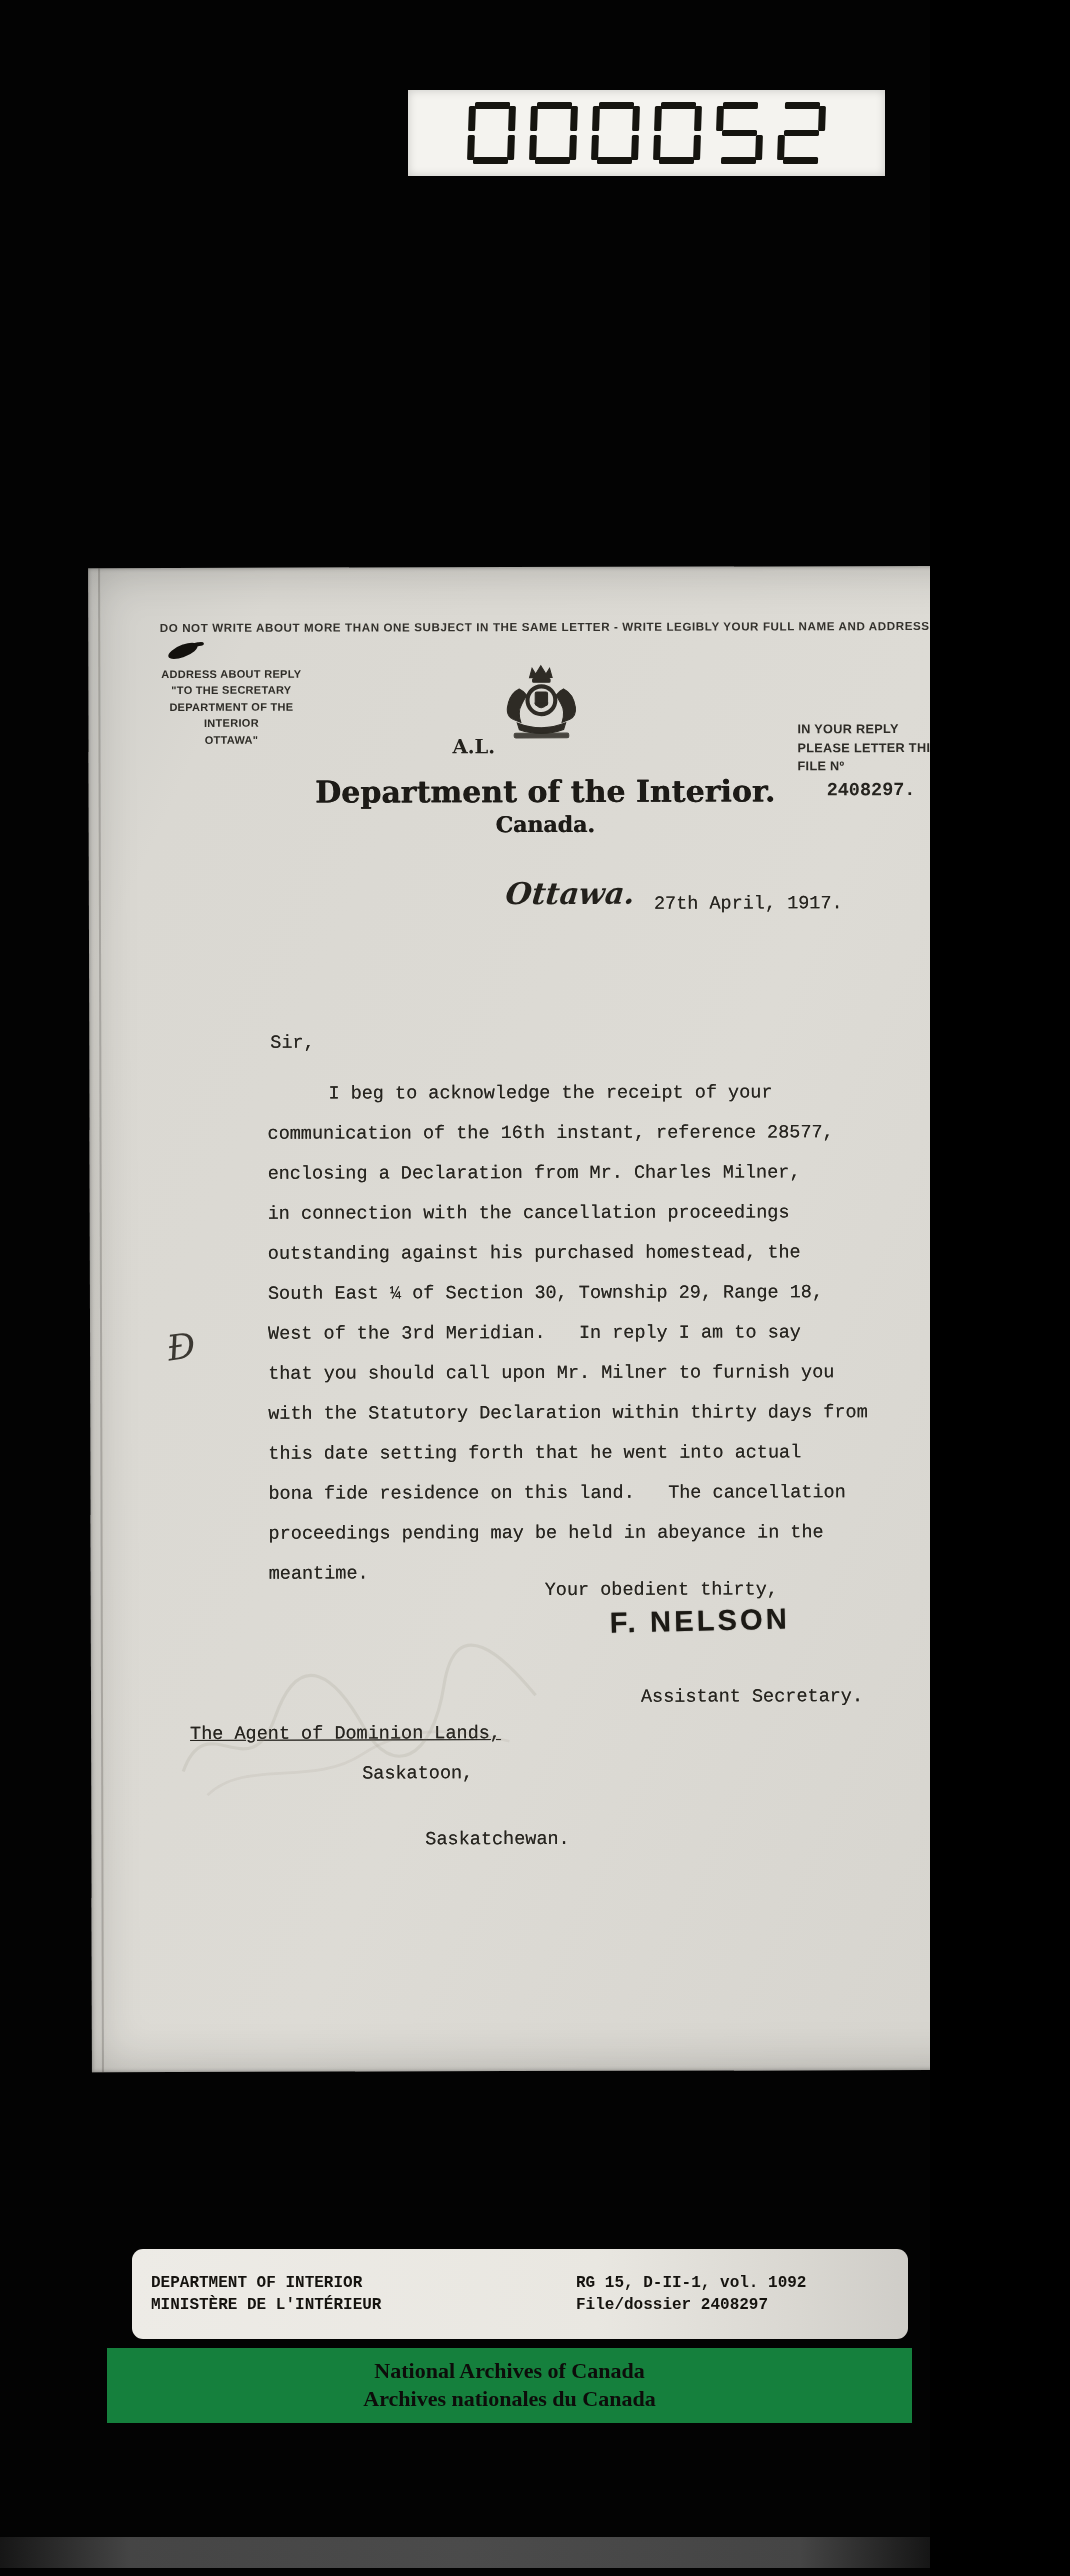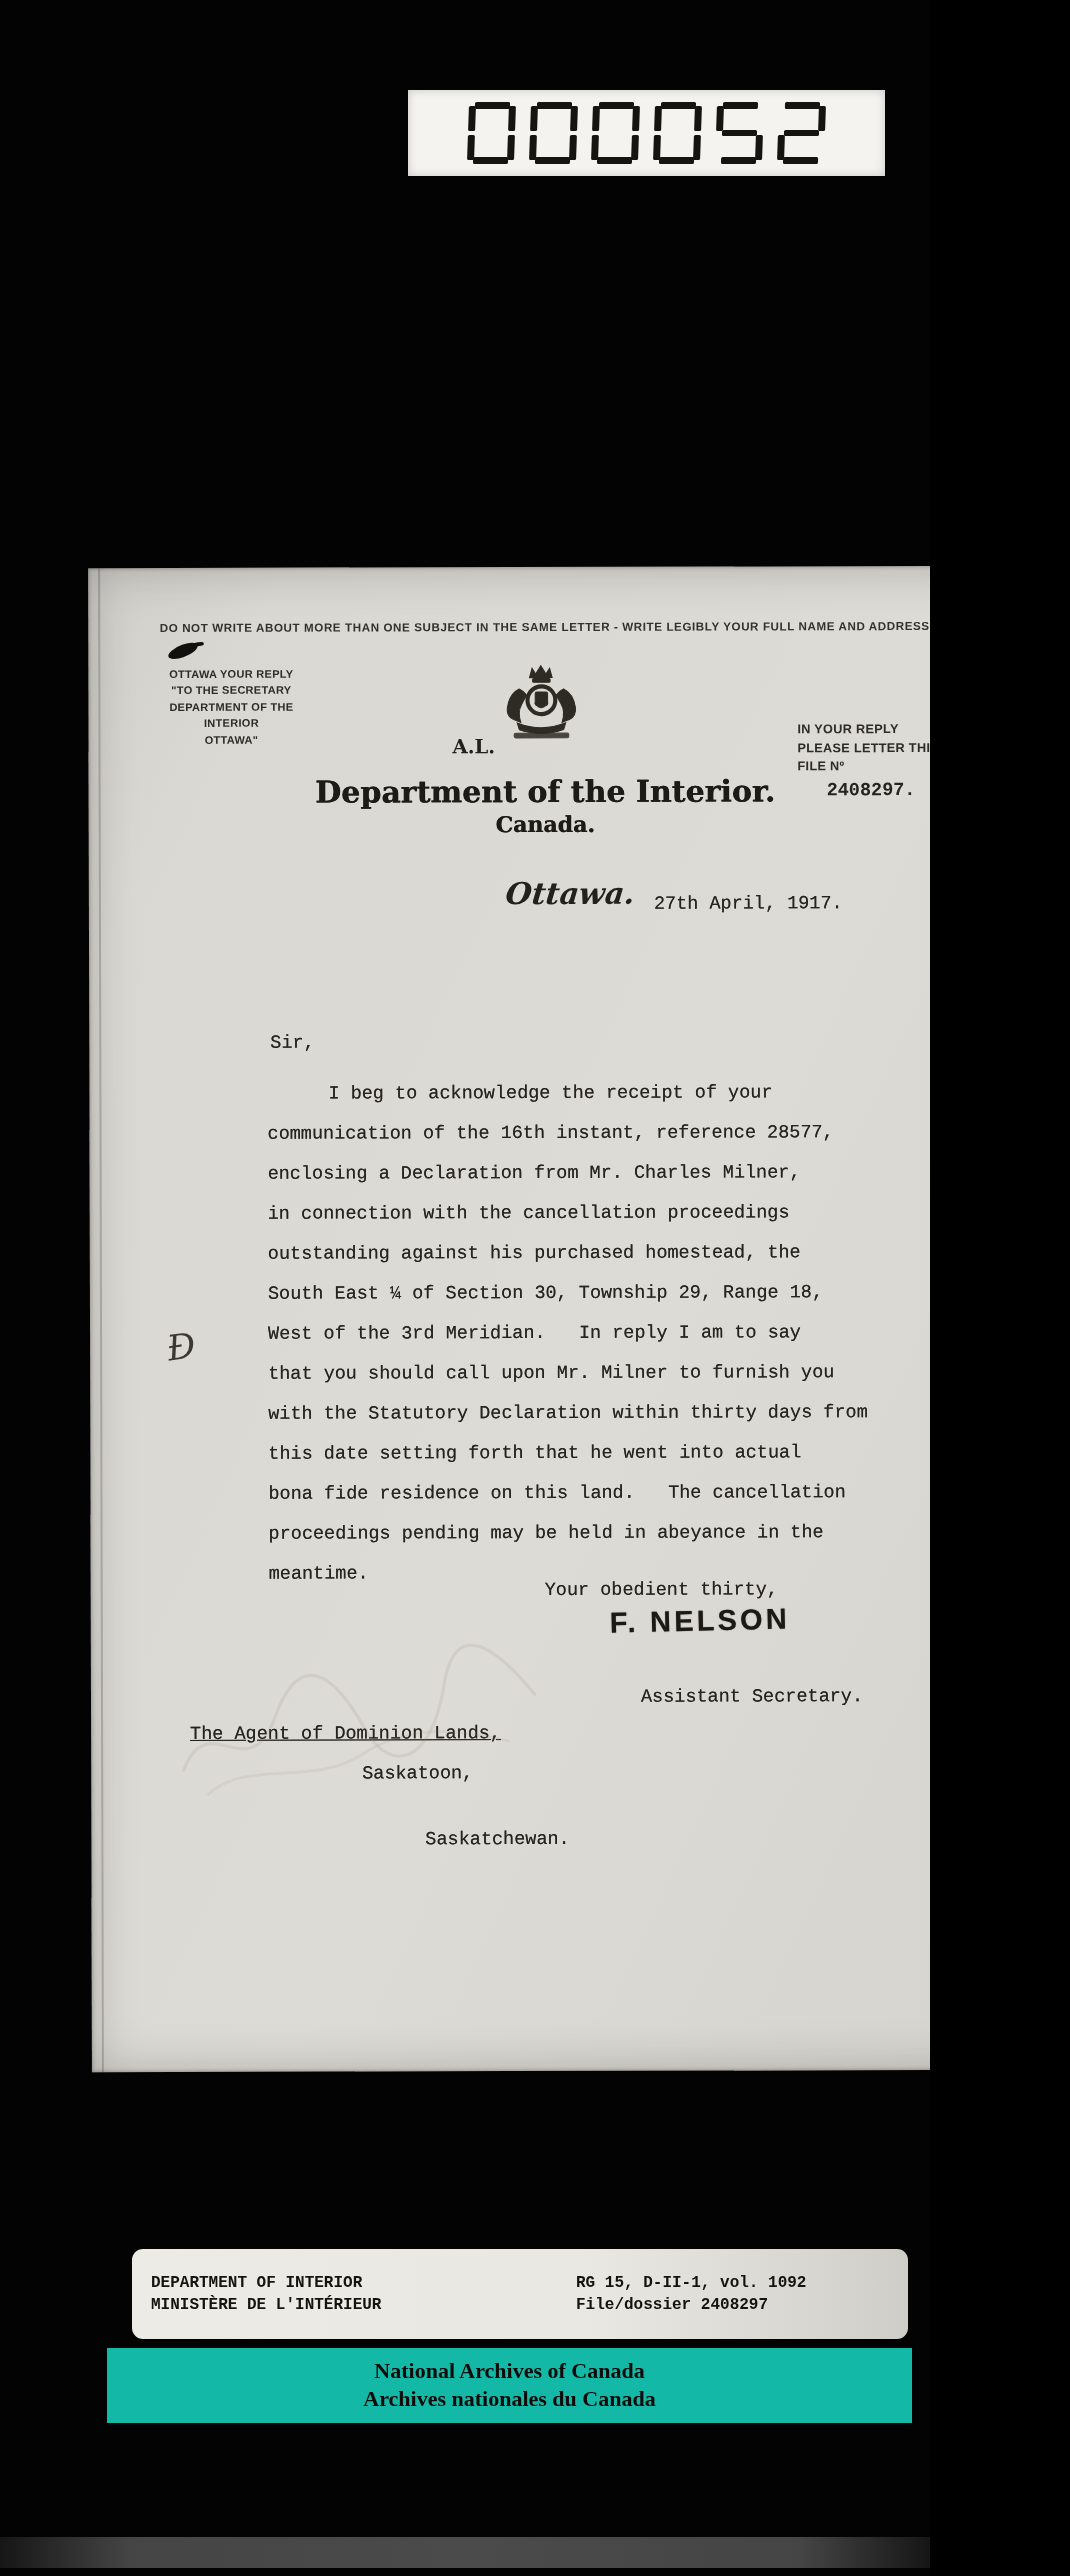--- a/index.html
+++ b/index.html
@@ -83,21 +83,21 @@
   .ghost{position:absolute;left:74px;top:1050px;opacity:.55;transform:rotate(-7deg);}
 
   
   .label1{position:absolute;left:132px;top:2249px;width:776px;height:90px;
           background:linear-gradient(90deg,#edebe6 0%,#e9e7e1 60%,#d9d7d1 86%,#cfcdc8 100%);
           font-family:"Liberation Mono",monospace;font-weight:bold;color:#15130f;border-radius:11px;}
   .label1 .col-left{position:absolute;left:19px;top:23px;font-size:16px;line-height:22px;}
   .label1 .col-right{position:absolute;left:444px;top:23px;font-size:16px;line-height:22px;}
 
   .label2{position:absolute;left:107px;top:2348px;width:805px;height:75px;
-          background:#14b8a6;text-align:center;
+          background:#15803d;text-align:center;
           font-family:"Liberation Serif",serif;font-weight:bold;color:#0d0c0a;}
   .label2 .l2line{font-size:22px;line-height:28.6px;}
   .label2 .pad{padding-top:8.5px;}
 
   .film-strip{position:absolute;left:0;top:2537px;width:100%;height:31px;
           background:linear-gradient(90deg,#161616,#454545 14%,#4b4b4b 50%,#454545 86%,#161616);
           filter:blur(0.5px);}
 </style>
 </head>
 <body>
@@ -155,21 +155,21 @@
       </div>
   </div>
 
   <div class="paper">
 
     <div class="warning">DO NOT WRITE ABOUT MORE THAN ONE SUBJECT IN THE SAME LETTER - WRITE LEGIBLY YOUR FULL NAME AND ADDRESS</div>
 
     <div class="ink-mark"></div>
 
     <div class="reply-block">
-      <div>OTTAWA YOUR REPLY</div>
+      <div>ADDRESS ABOUT REPLY</div>
       <div>"TO THE SECRETARY</div>
       <div>DEPARTMENT OF THE INTERIOR</div>
       <div>OTTAWA"</div>
     </div>
 
     <svg class="arms" width="103" height="103" viewBox="0 0 200 200">
       <g fill="#2e2b25" stroke="#2e2b25" stroke-width="2">
         <path d="M83 20 l7 11 10-16 10 16 7-11 5 18 h-44z"></path>
         <rect x="84" y="40" width="34" height="7" rx="2"></rect>
         <circle cx="101" cy="82" r="27" fill="none" stroke-width="8"></circle>

